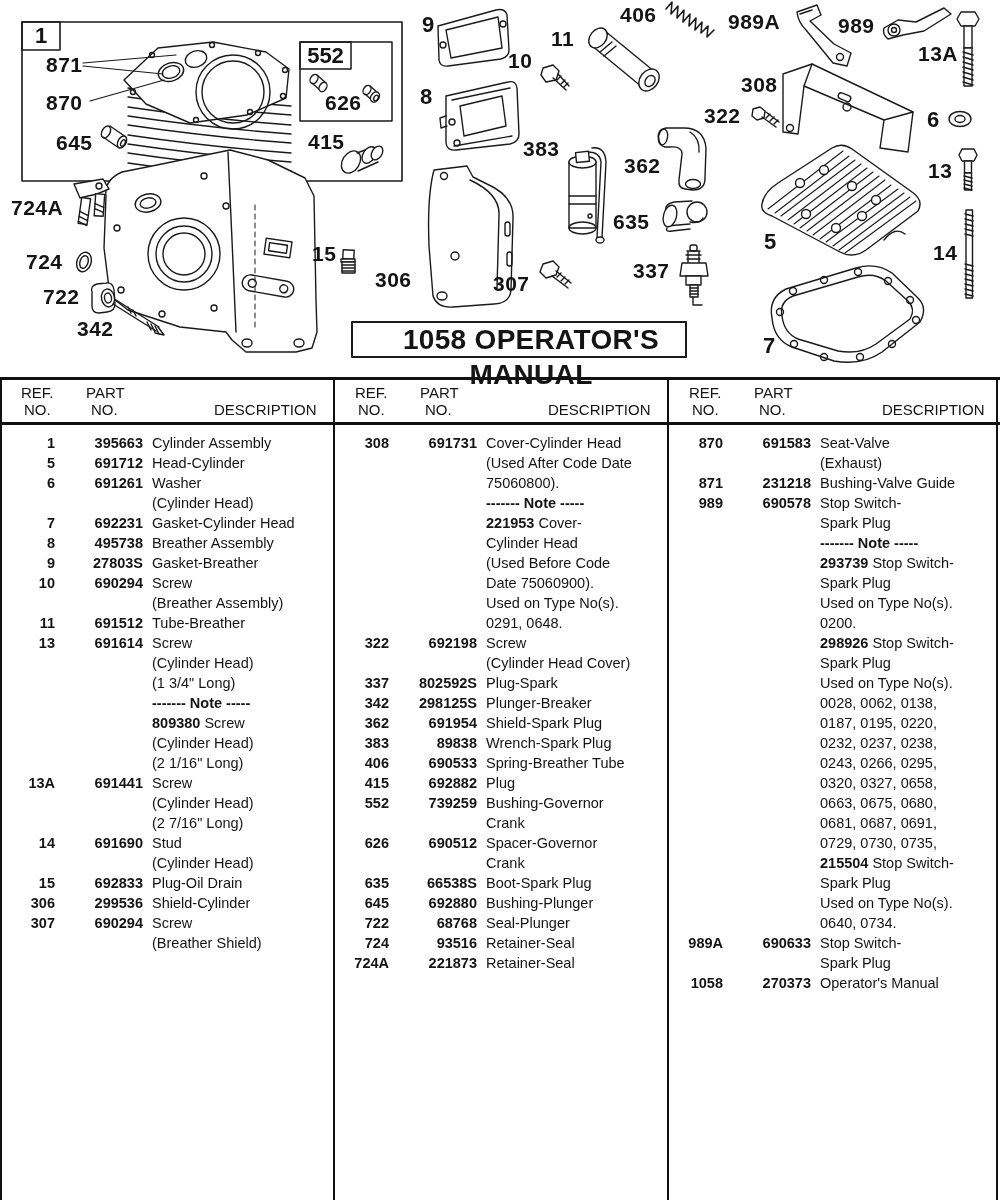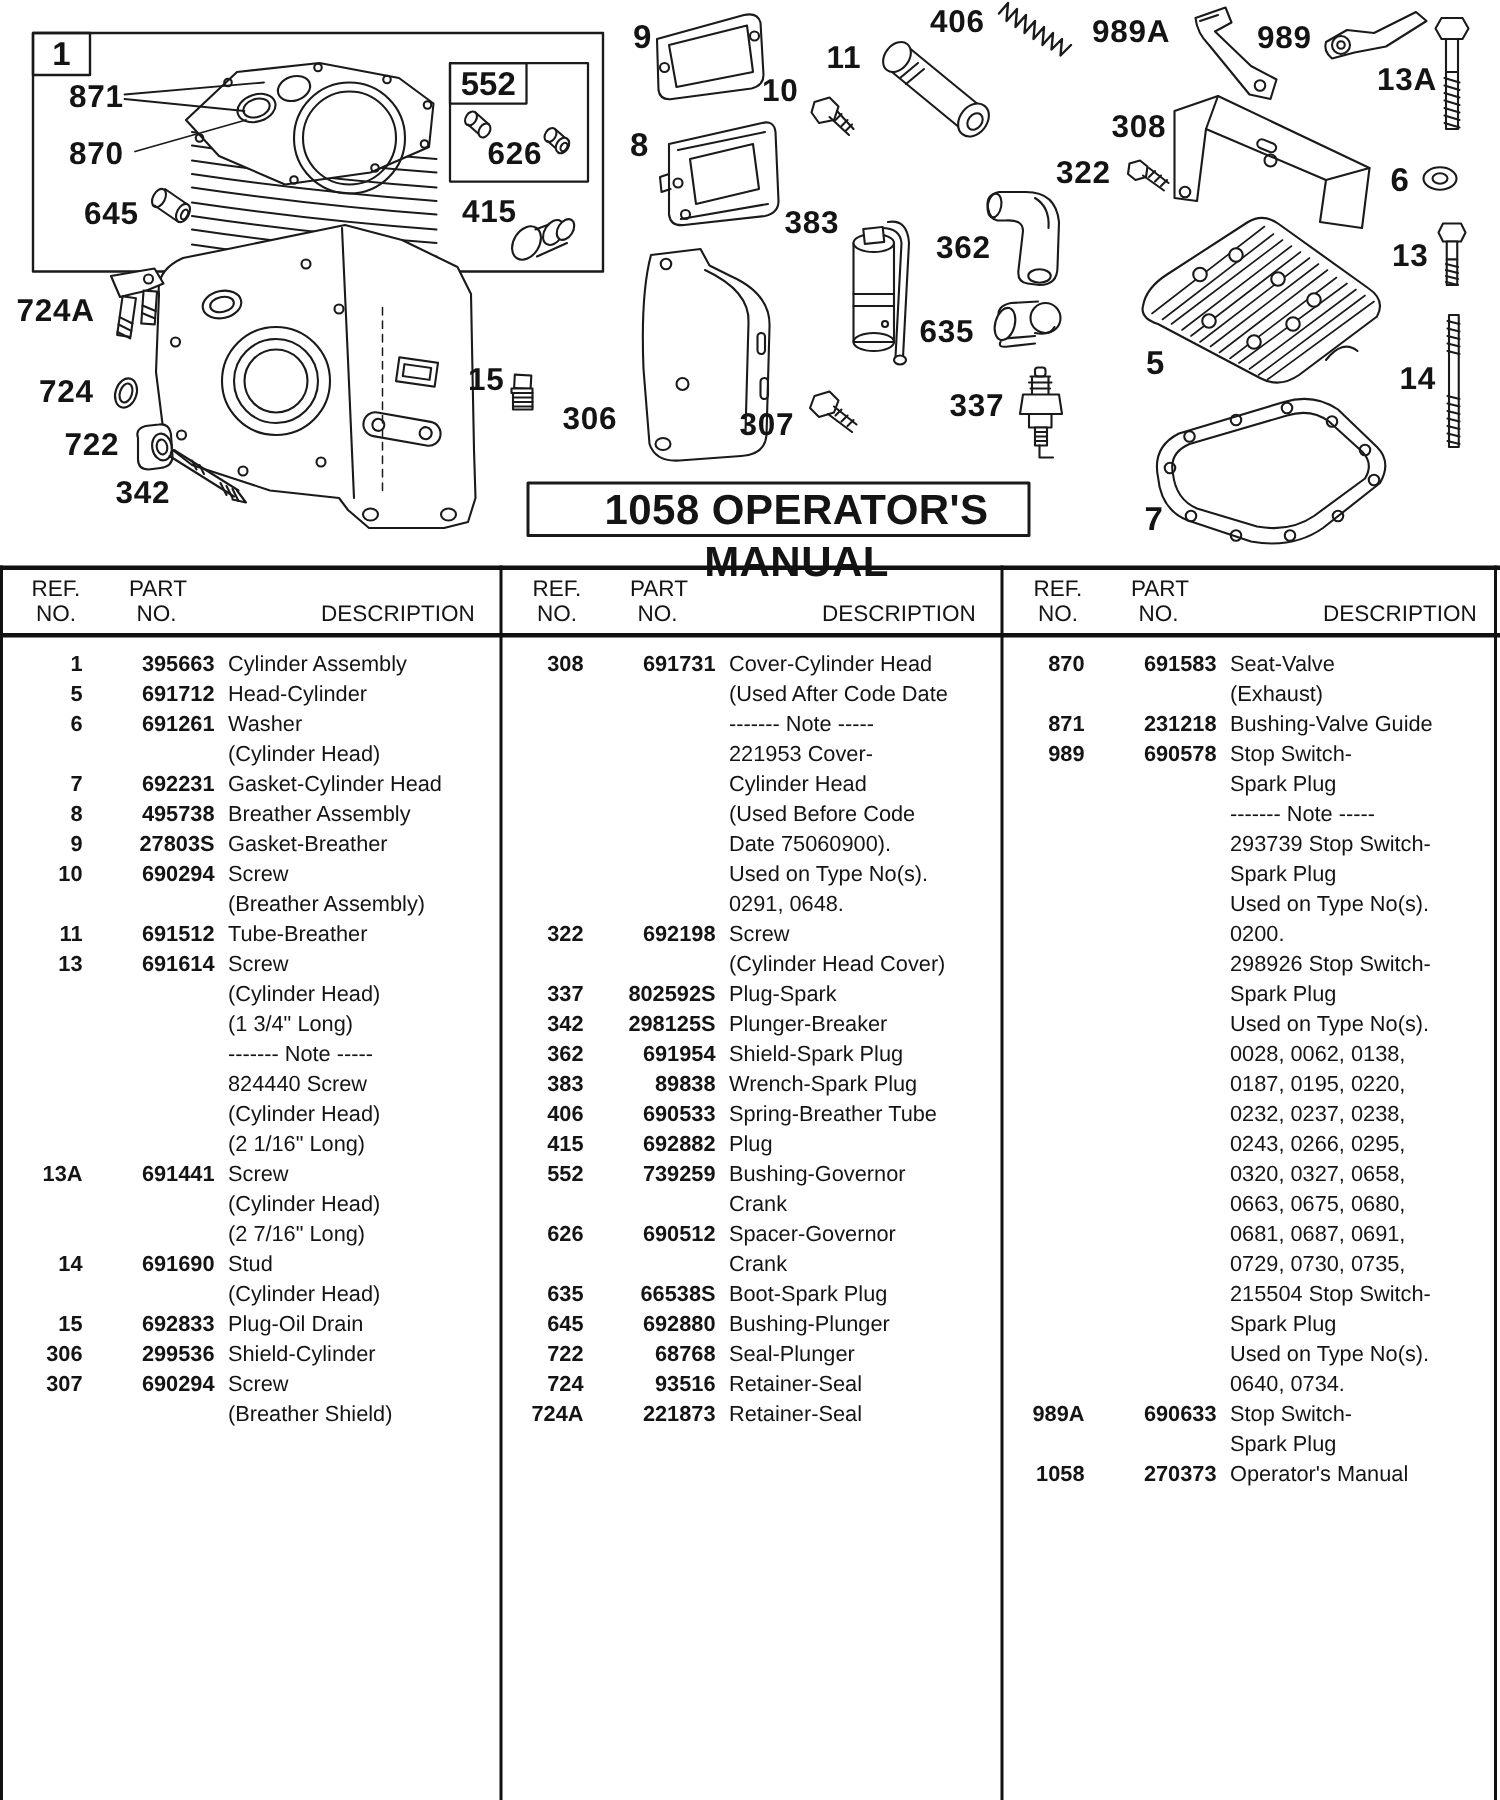--- a/index.html
+++ b/index.html
@@ -17,21 +17,21 @@
   .thead{position:absolute;top:381px;width:333px;height:41px;font-size:15px;}
   .thead span{position:absolute;white-space:nowrap;text-align:center;}
   .th-ref1{left:21px;top:3px;} .th-ref2{left:24px;top:20px;}
   .th-part1{left:86px;top:3px;} .th-part2{left:91px;top:20px;}
   .th-desc{left:176px;top:20px;margin-left:38px;}
   .tcol{position:absolute;top:433px;width:333px;}
   .trow{display:flex;height:20px;line-height:20px;font-size:14.5px;white-space:pre;}
   .tr-ref{width:55px;text-align:right;font-weight:700;flex:none;}
   .tr-part{width:88px;text-align:right;font-weight:700;flex:none;}
   .tr-desc{padding-left:9px;flex:none;}
-  .tr-desc b{font-weight:400;}
+  .tr-desc b{font-weight:700;}
 </style>
 </head>
 <body>
 
 <div class="page">
 
   <svg width="1000" height="377" viewBox="0 0 1000 377">
     <g stroke="#1a1a1a" stroke-width="1.4" fill="none" stroke-linecap="round" stroke-linejoin="round">
 
       <rect x="22" y="22" width="380" height="159" stroke-width="1.6"></rect>
@@ -413,36 +413,37 @@
       <div class="trow"><span class="tr-ref">7</span><span class="tr-part">692231</span><span class="tr-desc">Gasket-Cylinder Head</span></div>
       <div class="trow"><span class="tr-ref">8</span><span class="tr-part">495738</span><span class="tr-desc">Breather Assembly</span></div>
       <div class="trow"><span class="tr-ref">9</span><span class="tr-part">27803S</span><span class="tr-desc">Gasket-Breather</span></div>
       <div class="trow"><span class="tr-ref">10</span><span class="tr-part">690294</span><span class="tr-desc">Screw</span></div>
       <div class="trow"><span class="tr-ref"></span><span class="tr-part"></span><span class="tr-desc">(Breather Assembly)</span></div>
       <div class="trow"><span class="tr-ref">11</span><span class="tr-part">691512</span><span class="tr-desc">Tube-Breather</span></div>
       <div class="trow"><span class="tr-ref">13</span><span class="tr-part">691614</span><span class="tr-desc">Screw</span></div>
       <div class="trow"><span class="tr-ref"></span><span class="tr-part"></span><span class="tr-desc">(Cylinder Head)</span></div>
       <div class="trow"><span class="tr-ref"></span><span class="tr-part"></span><span class="tr-desc">(1 3/4" Long)</span></div>
       <div class="trow"><span class="tr-ref"></span><span class="tr-part"></span><span class="tr-desc"><b>------- Note -----</b></span></div>
-      <div class="trow"><span class="tr-ref"></span><span class="tr-part"></span><span class="tr-desc"><b>824440</b> Screw</span></div>
+      <div class="trow"><span class="tr-ref"></span><span class="tr-part"></span><span class="tr-desc"><b>809380</b> Screw</span></div>
       <div class="trow"><span class="tr-ref"></span><span class="tr-part"></span><span class="tr-desc">(Cylinder Head)</span></div>
       <div class="trow"><span class="tr-ref"></span><span class="tr-part"></span><span class="tr-desc">(2 1/16" Long)</span></div>
       <div class="trow"><span class="tr-ref">13A</span><span class="tr-part">691441</span><span class="tr-desc">Screw</span></div>
       <div class="trow"><span class="tr-ref"></span><span class="tr-part"></span><span class="tr-desc">(Cylinder Head)</span></div>
       <div class="trow"><span class="tr-ref"></span><span class="tr-part"></span><span class="tr-desc">(2 7/16" Long)</span></div>
       <div class="trow"><span class="tr-ref">14</span><span class="tr-part">691690</span><span class="tr-desc">Stud</span></div>
       <div class="trow"><span class="tr-ref"></span><span class="tr-part"></span><span class="tr-desc">(Cylinder Head)</span></div>
       <div class="trow"><span class="tr-ref">15</span><span class="tr-part">692833</span><span class="tr-desc">Plug-Oil Drain</span></div>
       <div class="trow"><span class="tr-ref">306</span><span class="tr-part">299536</span><span class="tr-desc">Shield-Cylinder</span></div>
       <div class="trow"><span class="tr-ref">307</span><span class="tr-part">690294</span><span class="tr-desc">Screw</span></div>
       <div class="trow"><span class="tr-ref"></span><span class="tr-part"></span><span class="tr-desc">(Breather Shield)</span></div>
     </div>
   <div class="tcol" style="left:334px;">
       <div class="trow"><span class="tr-ref">308</span><span class="tr-part">691731</span><span class="tr-desc">Cover-Cylinder Head</span></div>
       <div class="trow"><span class="tr-ref"></span><span class="tr-part"></span><span class="tr-desc">(Used After Code Date</span></div>
+      <div class="trow"><span class="tr-ref"></span><span class="tr-part"></span><span class="tr-desc">75060800).</span></div>
       <div class="trow"><span class="tr-ref"></span><span class="tr-part"></span><span class="tr-desc"><b>------- Note -----</b></span></div>
       <div class="trow"><span class="tr-ref"></span><span class="tr-part"></span><span class="tr-desc"><b>221953</b> Cover-</span></div>
       <div class="trow"><span class="tr-ref"></span><span class="tr-part"></span><span class="tr-desc">Cylinder Head</span></div>
       <div class="trow"><span class="tr-ref"></span><span class="tr-part"></span><span class="tr-desc">(Used Before Code</span></div>
       <div class="trow"><span class="tr-ref"></span><span class="tr-part"></span><span class="tr-desc">Date 75060900).</span></div>
       <div class="trow"><span class="tr-ref"></span><span class="tr-part"></span><span class="tr-desc">Used on Type No(s).</span></div>
       <div class="trow"><span class="tr-ref"></span><span class="tr-part"></span><span class="tr-desc">0291, 0648.</span></div>
       <div class="trow"><span class="tr-ref">322</span><span class="tr-part">692198</span><span class="tr-desc">Screw</span></div>
       <div class="trow"><span class="tr-ref"></span><span class="tr-part"></span><span class="tr-desc">(Cylinder Head Cover)</span></div>
       <div class="trow"><span class="tr-ref">337</span><span class="tr-part">802592S</span><span class="tr-desc">Plug-Spark</span></div>

